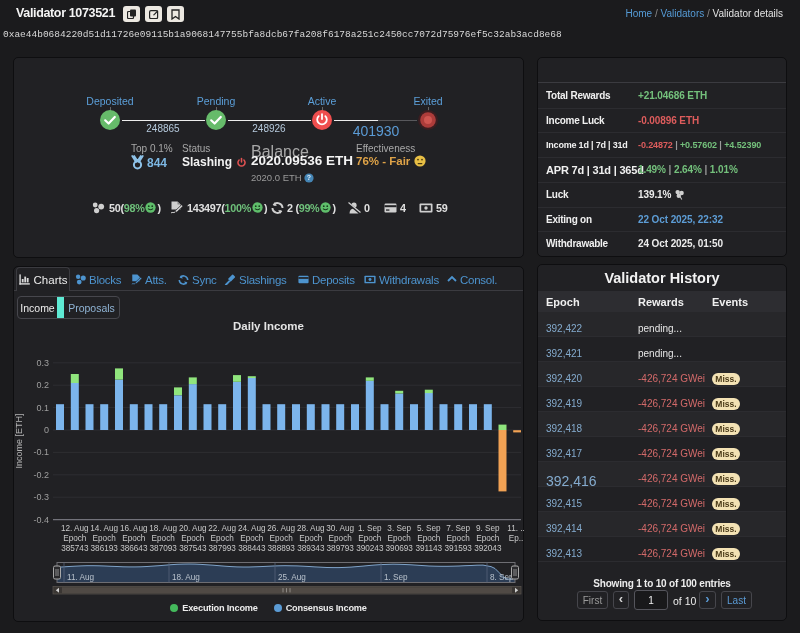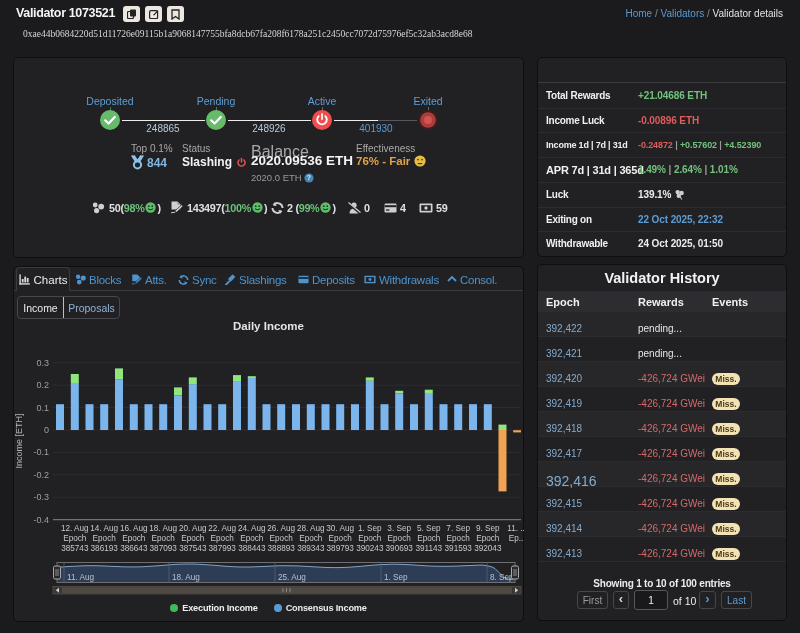--- a/index.html
+++ b/index.html
@@ -24,37 +24,37 @@
           <path d="M4 6 L8.6 1.2 L9.4 2.2 L5 6.4 Z" fill="#222"></path>
         </svg>
  </div>
  <div style="width:17px;height:16px;background:#ece8e1;border-radius:3px;display:flex;align-items:center;justify-content:center">
   <svg width="9" height="11" viewBox="0 0 9 11">
           <path d="M1 1 h7 v9 l-3.5 -2.5 L1 10 Z" fill="none" stroke="#222" stroke-width="1.3"></path>
         </svg>
  </div>
 </div>
 <div class="abs" style="right:17px;top:8px;font-size:10px;color:#cfcfcf"><span class="blue">Home</span><span style="color:#8a8a8a"> / </span><span class="blue">Validators</span><span style="color:#8a8a8a"> / </span><span style="color:#e3e3e3">Validator details</span></div>
-<div class="abs" style="left:23px;top:29px;font-family:Liberation Serif, serif;font-size:9.5px;color:#d8d8d8">0xae44b0684220d51d11726e09115b1a9068147755bfa8dcb67fa208f6178a251c2450cc7072d75976ef5c32ab3acd8e68</div>
+<div class="abs" style="left:3px;top:29px;font-family:Liberation Mono, monospace;font-size:9.5px;color:#d8d8d8">0xae44b0684220d51d11726e09115b1a9068147755bfa8dcb67fa208f6178a251c2450cc7072d75976ef5c32ab3acd8e68</div>
 <div class="card" style="left:13px;top:57px;width:511px;height:201px"></div>
 <div class="abs" style="left:65px;top:95px;width:90px;text-align:center;font-size:10.5px;color:#5b9fd9">Deposited</div>
 <div class="abs" style="left:171px;top:95px;width:90px;text-align:center;font-size:10.5px;color:#5b9fd9">Pending</div>
 <div class="abs" style="left:277px;top:95px;width:90px;text-align:center;font-size:10.5px;color:#5b9fd9">Active</div>
 <div class="abs" style="left:383px;top:95px;width:90px;text-align:center;font-size:10.5px;color:#5b9fd9">Exited</div>
 <div class="abs" style="left:110px;top:107px;width:1px;height:4px;background:#666"></div>
 <div class="abs" style="left:216px;top:107px;width:1px;height:4px;background:#666"></div>
 <div class="abs" style="left:322px;top:107px;width:1px;height:4px;background:#666"></div>
 <div class="abs" style="left:428px;top:107px;width:1px;height:4px;background:#666"></div>
 <div class="abs" style="left:122px;top:119.5px;width:83px;height:1.3px;background:#ededed"></div>
 <div class="abs" style="left:228px;top:119.5px;width:83px;height:1.3px;background:#ededed"></div>
 <div class="abs" style="left:334px;top:119.5px;width:44px;height:1.3px;background:#ededed"></div>
 <div class="abs" style="left:378px;top:120px;width:39px;height:1px;background:#58585c"></div>
 <div class="abs" style="left:123px;top:123px;width:80px;text-align:center;font-size:10px;color:#b6cadd">248865</div>
 <div class="abs" style="left:229px;top:123px;width:80px;text-align:center;font-size:10px;color:#b6cadd">248926</div>
-<div class="abs" style="left:336px;top:123px;width:80px;text-align:center;font-size:10px;color:#5b9bd5">401930</div>
+<div class="abs" style="left:336px;top:123px;width:80px;text-align:center;font-size:14px;color:#5b9bd5">401930</div>
 <svg class="abs" style="left:99px;top:109px" width="22" height="22">
       <circle cx="11" cy="11" r="10" fill="#66bb6a"></circle>
       <path d="M6.2 11.3 L9.6 14.5 L15.8 8" fill="none" stroke="#fff" stroke-width="2.2" stroke-linecap="round" stroke-linejoin="round"></path>
     </svg>
     <svg class="abs" style="left:205px;top:109px" width="22" height="22">
       <circle cx="11" cy="11" r="10" fill="#66bb6a"></circle>
       <path d="M6.2 11.3 L9.6 14.5 L15.8 8" fill="none" stroke="#fff" stroke-width="2.2" stroke-linecap="round" stroke-linejoin="round"></path>
     </svg>
     <svg class="abs" style="left:311px;top:109px" width="22" height="22">
       <circle cx="11" cy="11" r="10" fill="#ef4e4e"></circle>
@@ -181,21 +181,21 @@
       </svg>Deposits</div>
 <div class="abs" style="left:364px;top:269px;height:21px;display:flex;align-items:center;font-size:11.5px;letter-spacing:-0.25px;color:#4d94cf"><svg width="12" height="9" viewBox="0 0 14 10" style="margin-right:3px">
         <rect x="0.5" y="0.5" width="13" height="9" rx="1" fill="#4d94cf"></rect>
         <rect x="2.2" y="2.2" width="9.6" height="5.6" fill="#212124"></rect>
         <circle cx="7" cy="5" r="1.7" fill="#4d94cf"></circle>
       </svg>Withdrawals</div>
 <div class="abs" style="left:447px;top:269px;height:21px;display:flex;align-items:center;font-size:11.5px;letter-spacing:-0.25px;color:#4d94cf"><svg width="10" height="9" viewBox="0 0 10 9" style="margin-right:3px">
         <path d="M1 6 L5 2 L9 6" stroke="#4d94cf" stroke-width="1.8" fill="none"></path>
       </svg>Consol.</div>
 <div class="abs" style="left:17px;top:296px;display:flex;border:1px solid #47474d;border-radius:4px;overflow:hidden">
-<div style="width:46px;height:21px;display:flex;align-items:center;justify-content:center;font-size:10.5px;color:#ececec;border-right:1px solid #5eead4">Income</div>
+<div style="width:46px;height:21px;display:flex;align-items:center;justify-content:center;font-size:10.5px;color:#ececec;border-right:7px solid #5eead4">Income</div>
 <div style="width:55px;height:21px;display:flex;align-items:center;justify-content:center;font-size:10.5px;color:#8fb3d4">Proposals</div>
 </div>
 <div class="abs" style="left:13px;top:320px;width:511px;text-align:center;font-size:11.5px;font-weight:bold;color:#e3e3e3">Daily Income</div>
 <svg class="abs" style="left:13px;top:308px" width="511" height="247" font-family="Liberation Sans,sans-serif">
       <line x1="40" y1="54.8" x2="508" y2="54.8" stroke="#2e2e32" stroke-width="1"></line>
       <text x="36" y="57.8" font-size="9" fill="#9f9f9f" text-anchor="end">0.3</text>
       <line x1="40" y1="77.2" x2="508" y2="77.2" stroke="#2e2e32" stroke-width="1"></line>
       <text x="36" y="80.2" font-size="9" fill="#9f9f9f" text-anchor="end">0.2</text>
       <line x1="40" y1="99.6" x2="508" y2="99.6" stroke="#2e2e32" stroke-width="1"></line>
       <text x="36" y="102.6" font-size="9" fill="#9f9f9f" text-anchor="end">0.1</text>

